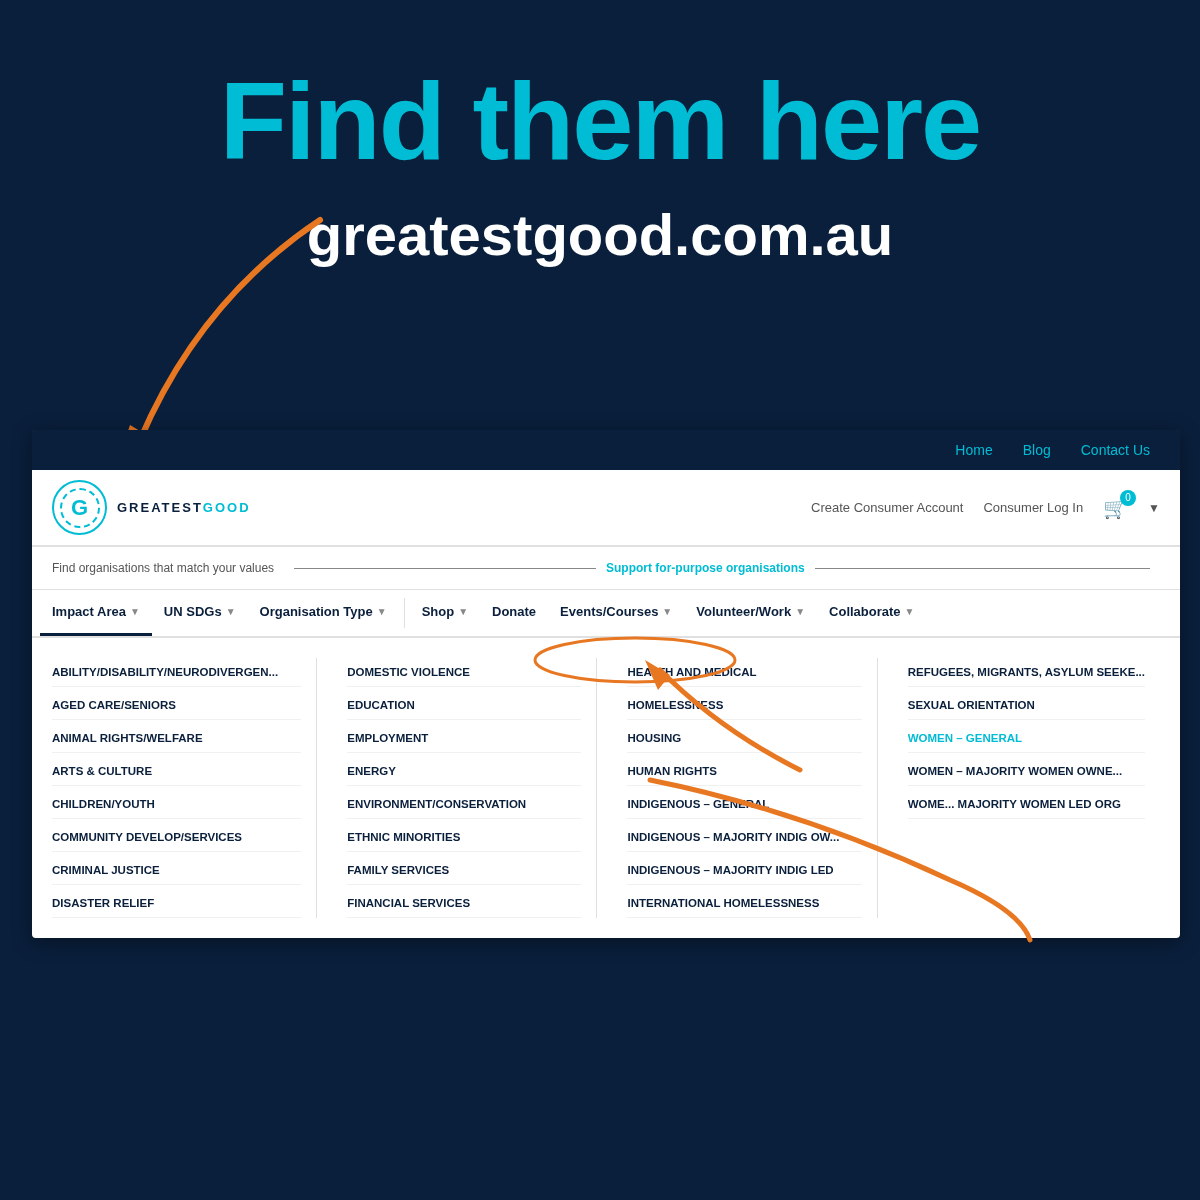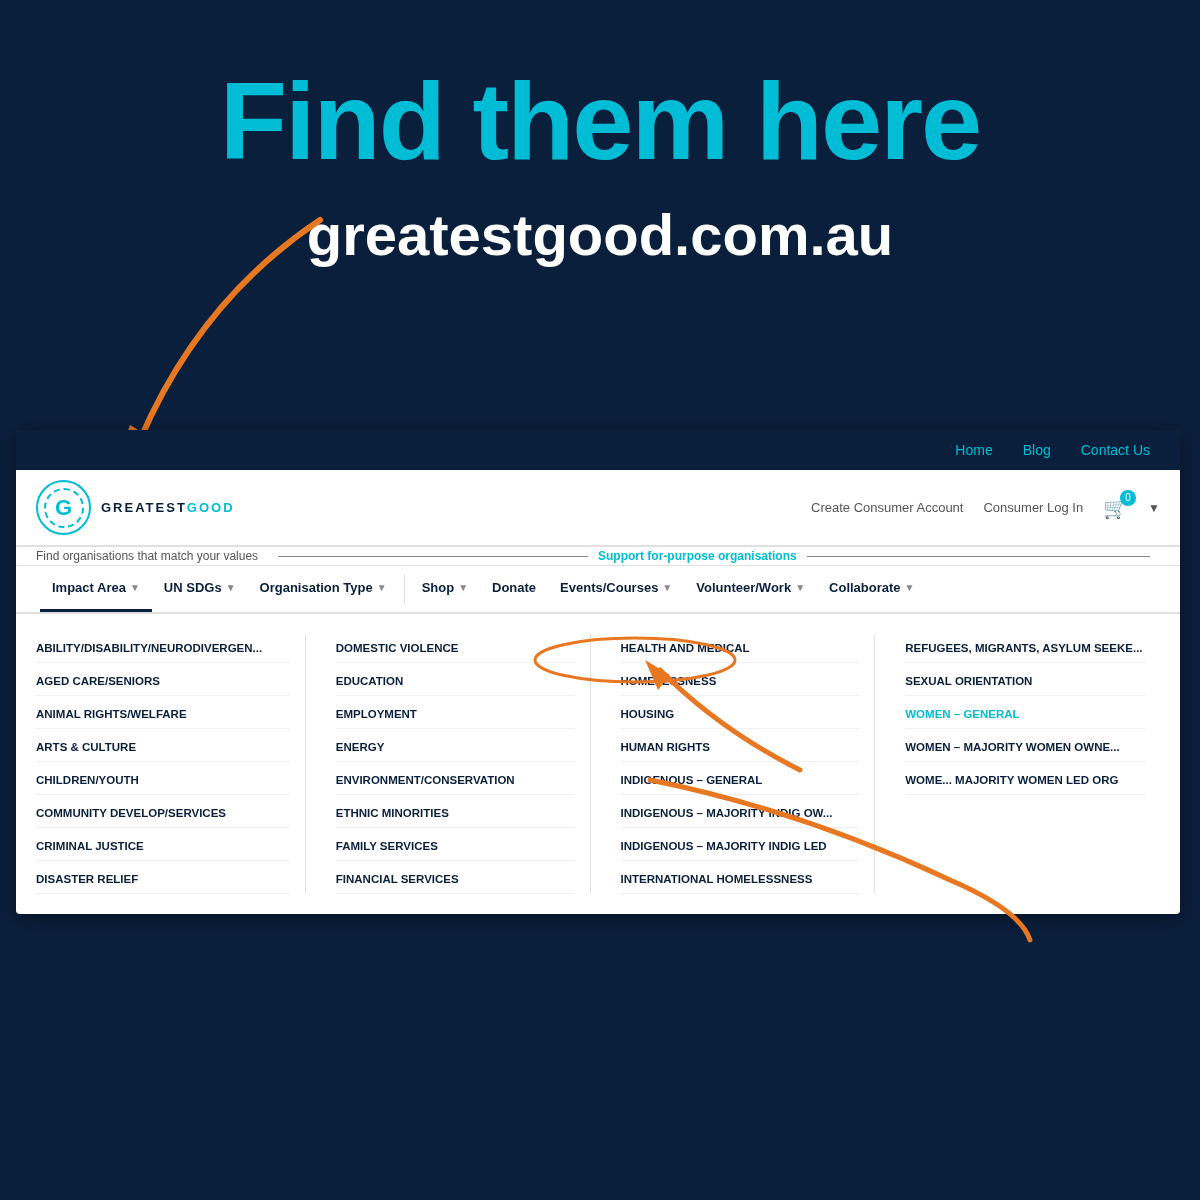--- a/index.html
+++ b/index.html
@@ -43,21 +43,21 @@
       left: 0;
       width: 400px;
       height: 300px;
       pointer-events: none;
     }
 
     
     .website-mockup {
       position: absolute;
       top: 430px;
-      left: 16px;
+      left: 32px;
       right: 20px;
       background: #404040;
       border-radius: 4px;
       overflow: hidden;
       box-shadow: 0 4px 20px rgba(0,0,0,0.4);
     }
 
     
     .top-nav {
       background-color: #0a1f3c;
@@ -168,21 +168,21 @@
       display: flex;
       align-items: center;
       justify-content: center;
     }
 
     
     .filter-bar {
       background: #ffffff;
       display: flex;
       align-items: center;
-      padding: 2px 20px;
+      padding: 14px 20px;
       border-bottom: 1px solid #e0e0e0;
       gap: 0;
     }
 
     .filter-section {
       display: flex;
       align-items: center;
       flex: 1;
     }
 
@@ -205,21 +205,21 @@
       color: #00bcd4;
       font-weight: bold;
       white-space: nowrap;
     }
 
     
     .menu-bar {
       background: #ffffff;
       display: flex;
       align-items: center;
-      padding: 0 24px;
+      padding: 0 8px;
       border-bottom: 1px solid #e0e0e0;
       flex-wrap: nowrap;
       overflow: hidden;
     }
 
     .menu-item {
       padding: 14px 12px;
       font-size: 13px;
       font-weight: bold;
       color: #0a1f3c;

